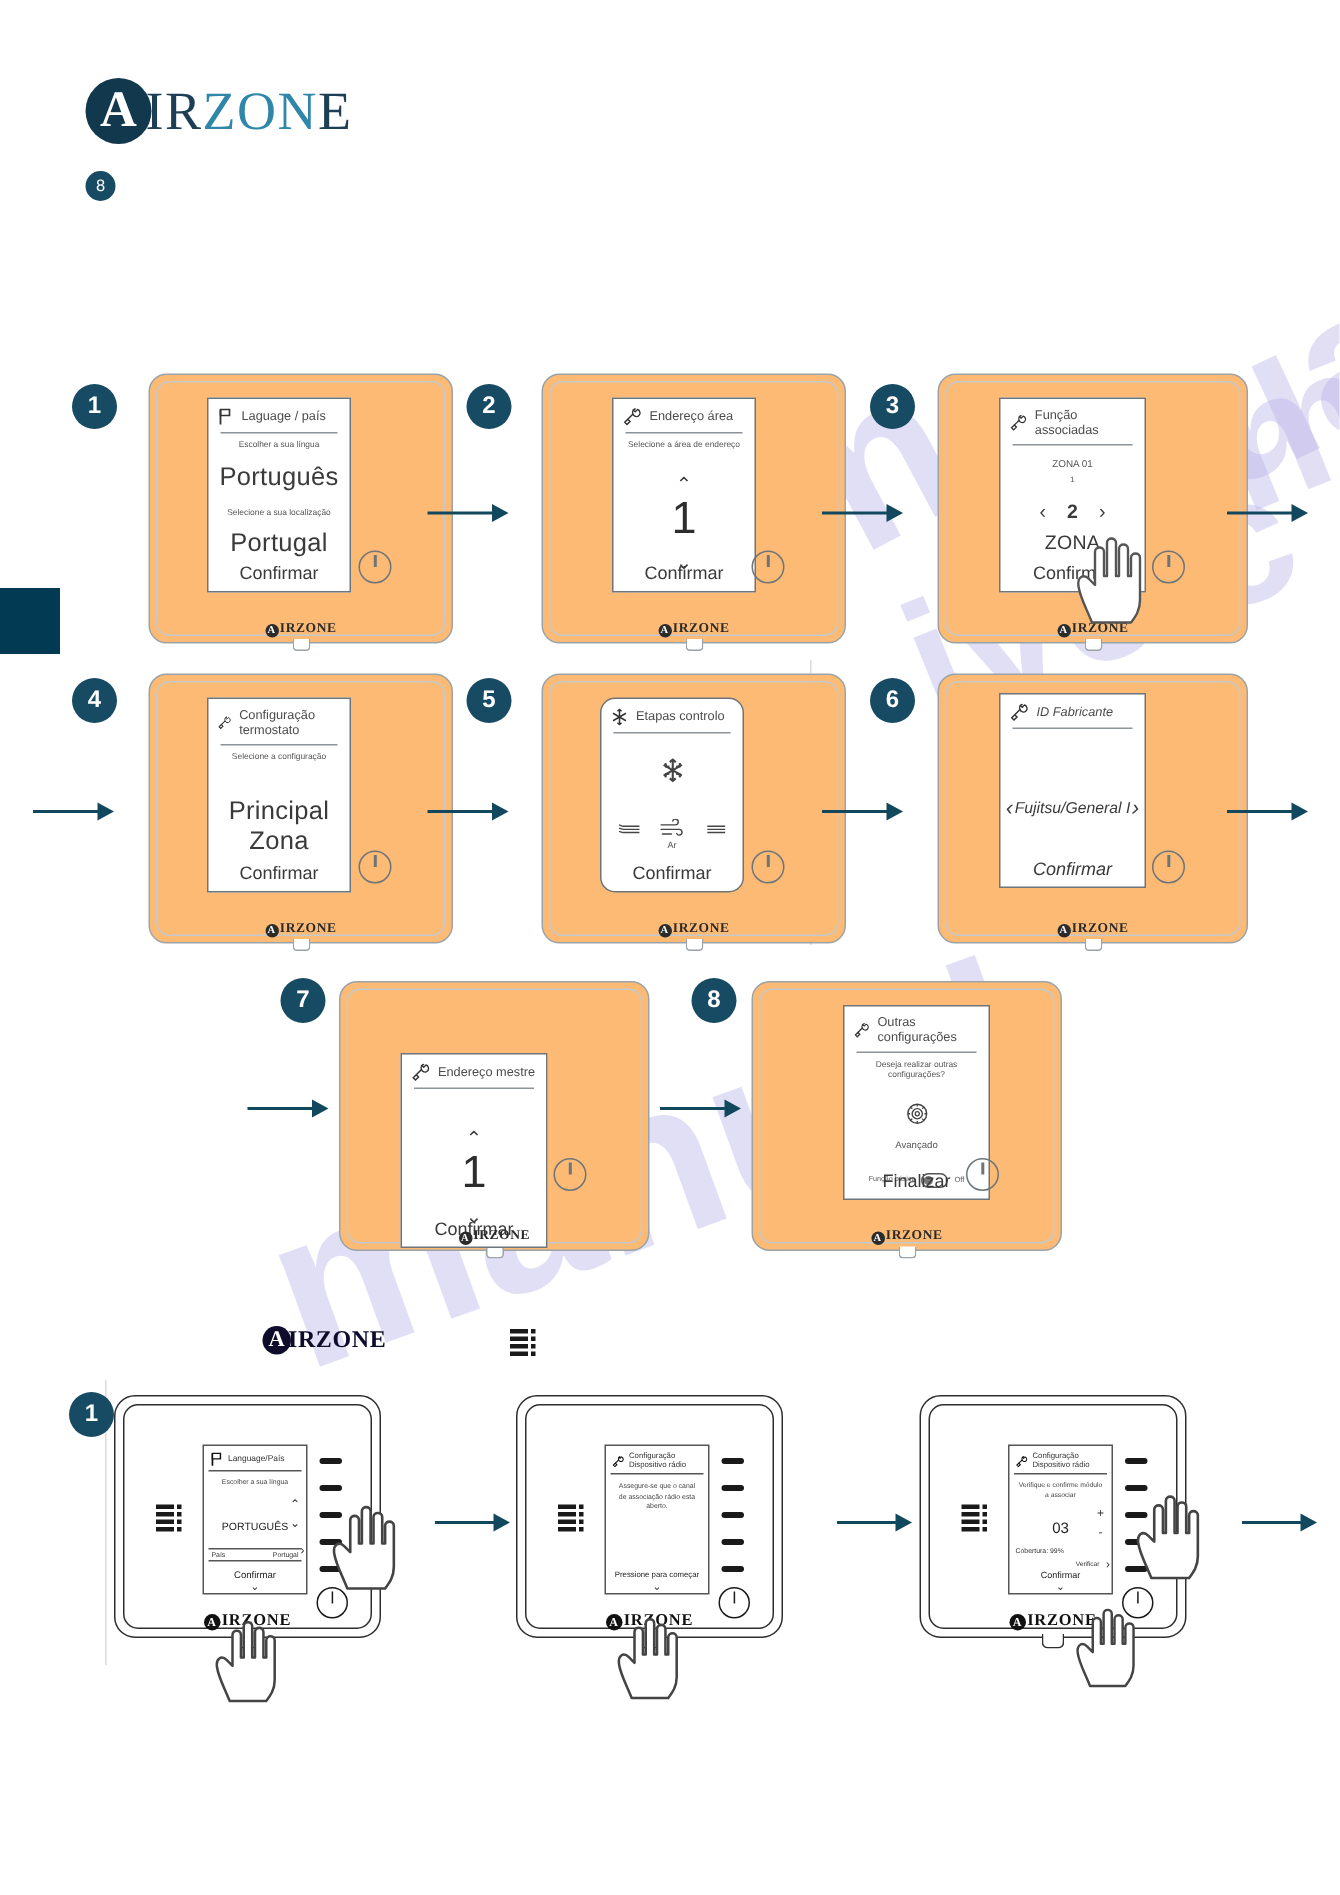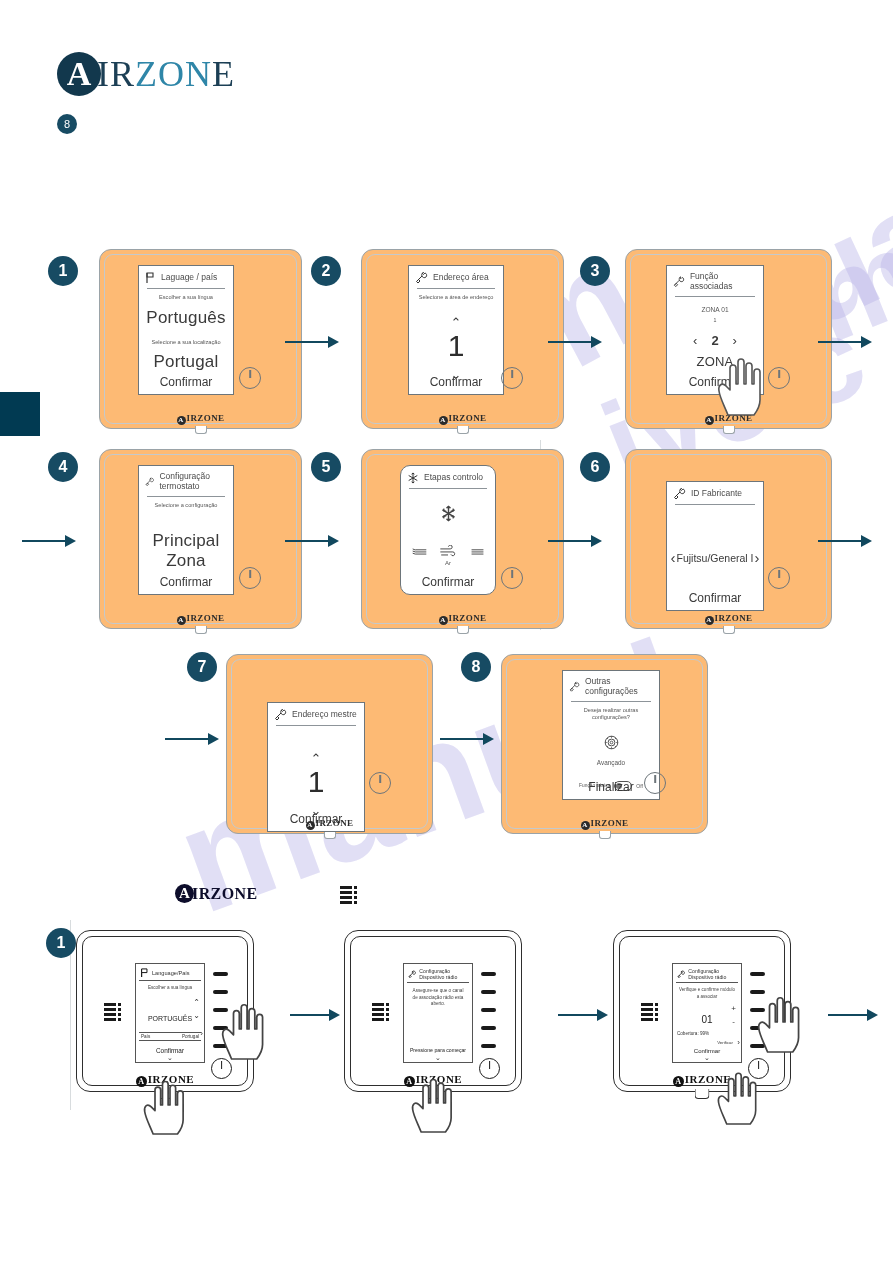--- a/index.html
+++ b/index.html
@@ -280,21 +280,21 @@
     <div class="tiny" style="font-size:6px;margin-top:2px;">Ar</div>
     <div class="confirm">Confirmar</div>
   </div>
   <div class="powerbtn" style="left:139px;top:117px;"></div>
   <div class="airzone-foot"><span class="dot">A</span><span>IRZONE</span></div>
 </div>
 
 <div class="therm" style="left:625px;top:449px;width:176px;height:178px;">
   <div class="inner-ring"></div>
   <div class="notch"></div>
-  <div class="screen" style="left:40px;top:31px;width:96px;height:128px;">
+  <div class="screen" style="left:40px;top:12px;width:96px;height:128px;font-style:italic;">
     <div class="scr-head">
       <svg width="13" height="12" viewBox="0 0 13 12">
         <path d="M2 9l5-5M1.5 9.5l1.5 1.5 2-2-1.5-1.5z" stroke="#333" stroke-width="1" fill="none"></path>
         <path d="M7 4a2.4 2.4 0 103-3l-1.5 1.5L7.2 1.3 8.7.5A2.4 2.4 0 007 4z" stroke="#333" stroke-width=".9" fill="none"></path>
       </svg>
       <div class="ttl">ID Fabricante</div>
     </div>
     <div class="scr-rule"></div>
     <div style="display:flex;align-items:center;justify-content:center;gap:1px;margin-top:44px;">
       <span style="font-size:15px;color:#3c3c3c;">‹</span>
@@ -523,21 +523,21 @@
       <svg width="12" height="11" viewBox="0 0 13 12">
         <path d="M2 9l5-5M1.5 9.5l1.5 1.5 2-2-1.5-1.5z" stroke="#111" stroke-width="1.2" fill="none"></path>
         <path d="M7 4a2.4 2.4 0 103-3l-1.5 1.5L7.2 1.3 8.7.5A2.4 2.4 0 007 4z" stroke="#111" stroke-width="1.1" fill="none"></path>
       </svg>
       <div style="font-size:5.2px;color:#333;line-height:1.2;">Configuração Dispositivo rádio</div>
     </div>
     <div style="height:1px;background:#555;margin:0 3px;"></div>
     <div style="font-size:4.5px;color:#444;text-align:center;margin-top:4px;line-height:1.35;padding:0 5px;">Verifique e confirme módulo a associar</div>
     <div style="position:relative;margin-top:9px;text-align:center;">
       <span style="position:absolute;right:5px;top:-5px;font-size:8px;color:#333;">+</span>
-      <span style="font-size:10px;color:#222;">01</span>
+      <span style="font-size:10px;color:#222;">03</span>
       <span style="position:absolute;right:6px;top:8px;font-size:8px;color:#333;">-</span>
     </div>
     <div style="position:absolute;left:4px;bottom:26px;font-size:4.6px;color:#333;">Cobertura: 99%</div>
     <div style="position:absolute;right:8px;bottom:17px;font-size:4.4px;color:#333;">Verificar</div>
     <span style="position:absolute;right:1px;bottom:15px;font-size:8px;color:#333;">›</span>
     <div style="position:absolute;left:0;right:0;bottom:8px;text-align:center;font-size:6px;color:#222;">Confirmar</div>
     <div style="position:absolute;left:0;right:0;bottom:0;text-align:center;font-size:7px;color:#333;">⌄</div>
   </div>
   <div class="sidebtn" style="left:136px;top:41px;"></div>
   <div class="sidebtn" style="left:136px;top:59px;"></div>

